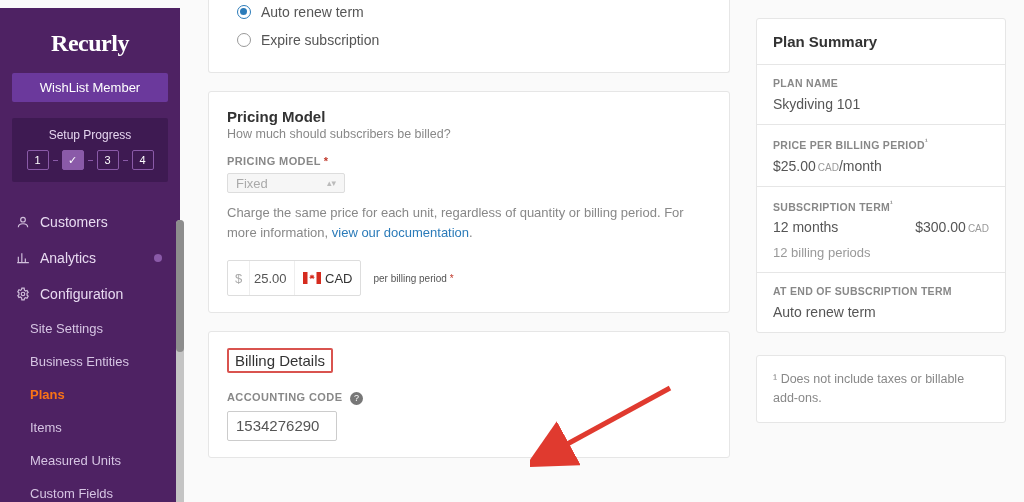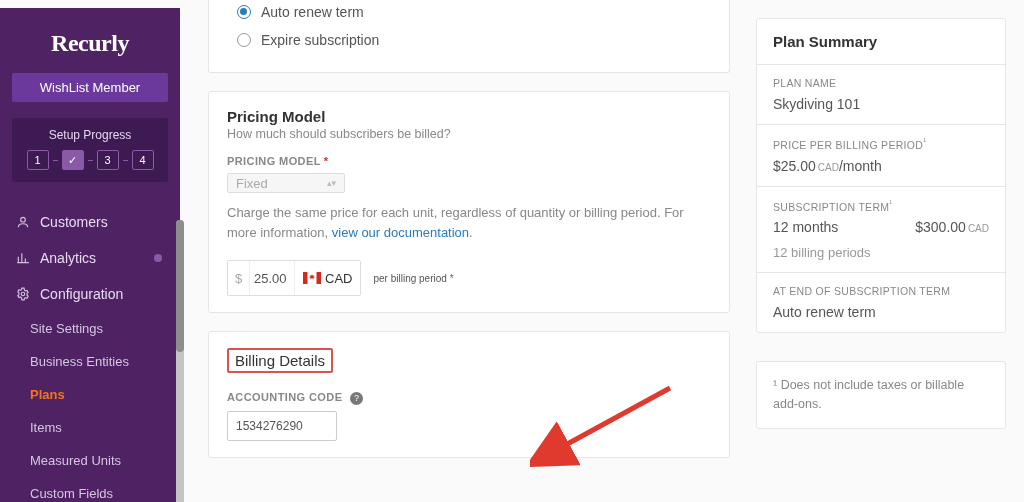--- a/index.html
+++ b/index.html
@@ -120,36 +120,36 @@
   .price-input .flag{display:flex;align-items:center;gap:4px;padding:0 8px;border-left:1px solid #eee;height:100%;}
   .per{color:#555;font-size:10px;}
 
   
   .billing-title{
     display:inline-block;border:2px solid var(--red);padding:2px 6px;border-radius:2px;
     font-size:15px;font-weight:400;color:#333;
   }
   .code-input{
     width:110px;height:30px;border:1px solid #ccc;border-radius:2px;padding:0 8px;
-    font-size:12px;color:#555;margin-top:6px;
+    font-size:15px;color:#555;margin-top:6px;
   }
   .help-icon{
     display:inline-flex;align-items:center;justify-content:center;
     width:13px;height:13px;border-radius:50%;background:#777;color:#fff;font-size:9px;margin-left:4px;
   }
 
   
   .arrow-overlay{position:absolute;left:340px;top:378px;pointer-events:none;}
 
   
-  .summary-card{background:#fff;border:1px solid var(--border);border-radius:3px;margin-bottom:28px;}
+  .summary-card{background:#fff;border:1px solid var(--border);border-radius:3px;margin-bottom:22px;}
   .summary-title{padding:14px 16px;border-bottom:1px solid var(--border);font-size:15px;font-weight:700;}
   .summary-sec{padding:12px 16px;border-bottom:1px solid var(--border);}
   .summary-sec:last-child{border-bottom:none;}
-  .sum-label{font-size:10.5px;letter-spacing:0.3px;color:#888;font-weight:400;text-transform:uppercase;margin-bottom:7px;}
+  .sum-label{font-size:10.5px;letter-spacing:0.3px;color:#888;font-weight:700;text-transform:uppercase;margin-bottom:7px;}
   .sup{font-size:8px;vertical-align:super;}
   .sum-val{font-size:14px;color:#555;}
   .sum-val .ccy{font-size:10px;color:#999;margin-left:2px;}
   .sum-row{display:flex;justify-content:space-between;align-items:baseline;}
   .sum-note{font-size:13px;color:#999;margin-top:10px;}
   .footnote{font-size:12.5px;color:#888;line-height:1.5;padding:14px 16px;border:1px solid var(--border);background:#fff;border-radius:3px;}
 
   
   .ca-flag{width:18px;height:12px;}
 </style>

